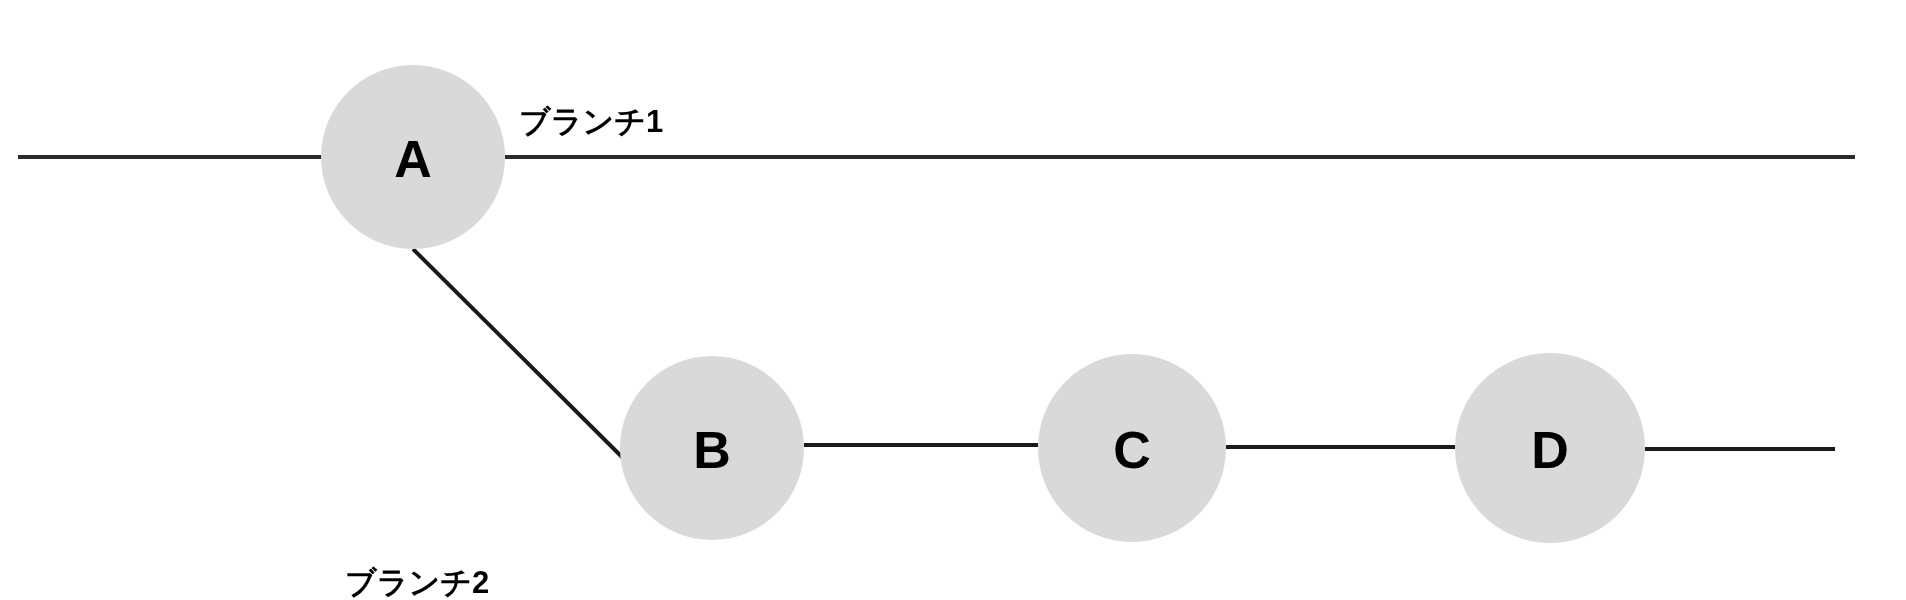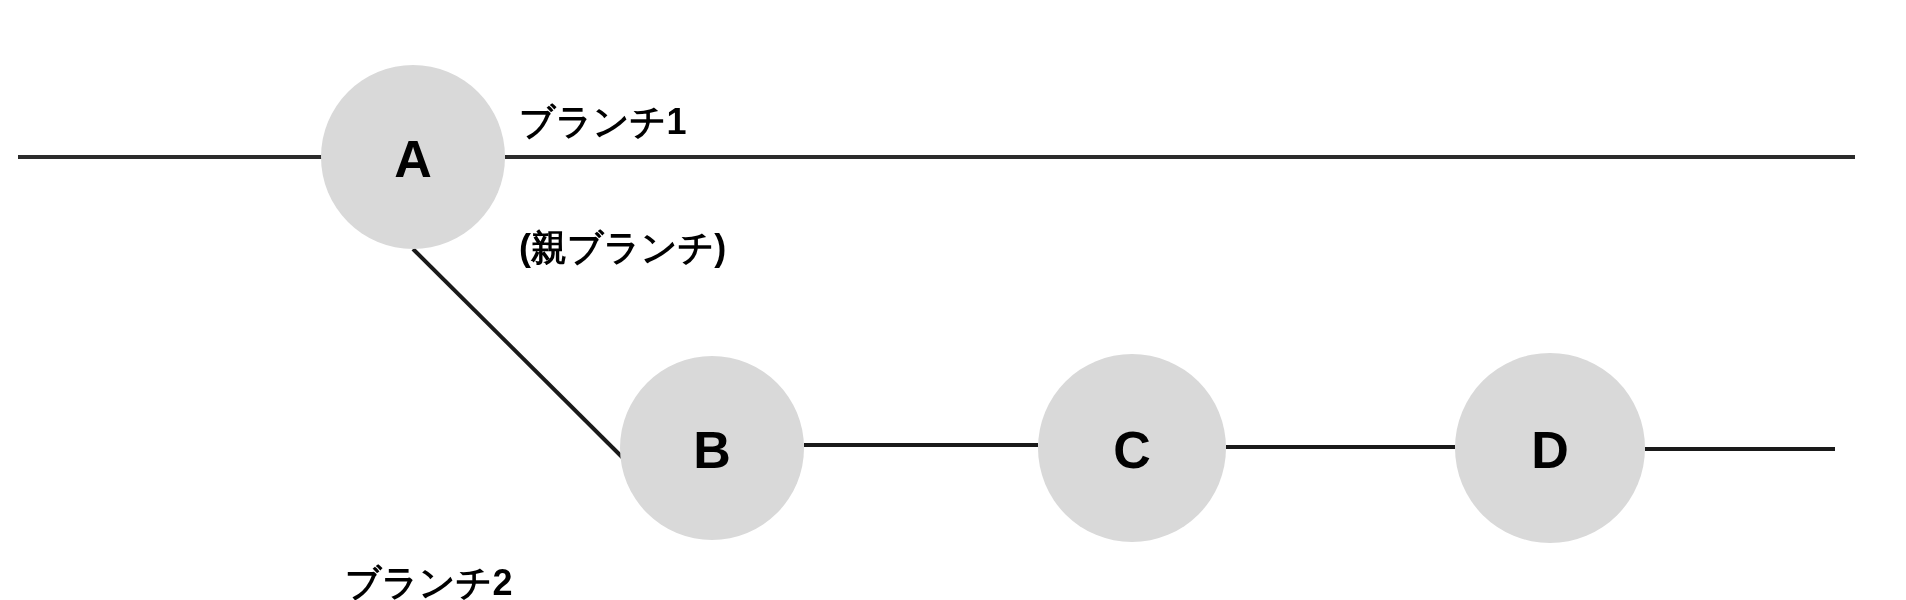--- a/index.html
+++ b/index.html
@@ -49,21 +49,21 @@
     font-family: "Liberation Sans", "DejaVu Sans", sans-serif;
     font-weight: bold;
     font-size: 52px;
     text-anchor: middle;
     dominant-baseline: central;
   }
   .branch-caption {
     position: absolute;
     font-family: "Liberation Sans", "DejaVu Sans", sans-serif;
     font-weight: bold;
-    font-size: 36px;
+    font-size: 31px;
     line-height: 42px;
     color: #000000;
     white-space: pre;
     letter-spacing: 0px;
   }
   #branch1-caption {
     left: 519px;
     top: 17px;
   }
   #branch2-caption {
@@ -108,21 +108,20 @@
 
     <g>
       <circle class="node-circle" cx="1550" cy="448" r="95"></circle>
       <text class="node-label-text" x="1550" y="450">D</text>
     </g>
 
   </svg>
 
   <div class="branch-caption" id="branch1-caption">
     <span class="caption-line">ブランチ1</span>
-    <span class="caption-line">(親ブランチ)</span>
   </div>
 
   <div class="branch-caption" id="branch2-caption">
     <span class="caption-line">ブランチ2</span>
     
   </div>
 
 </div>
 
 </body></html>

